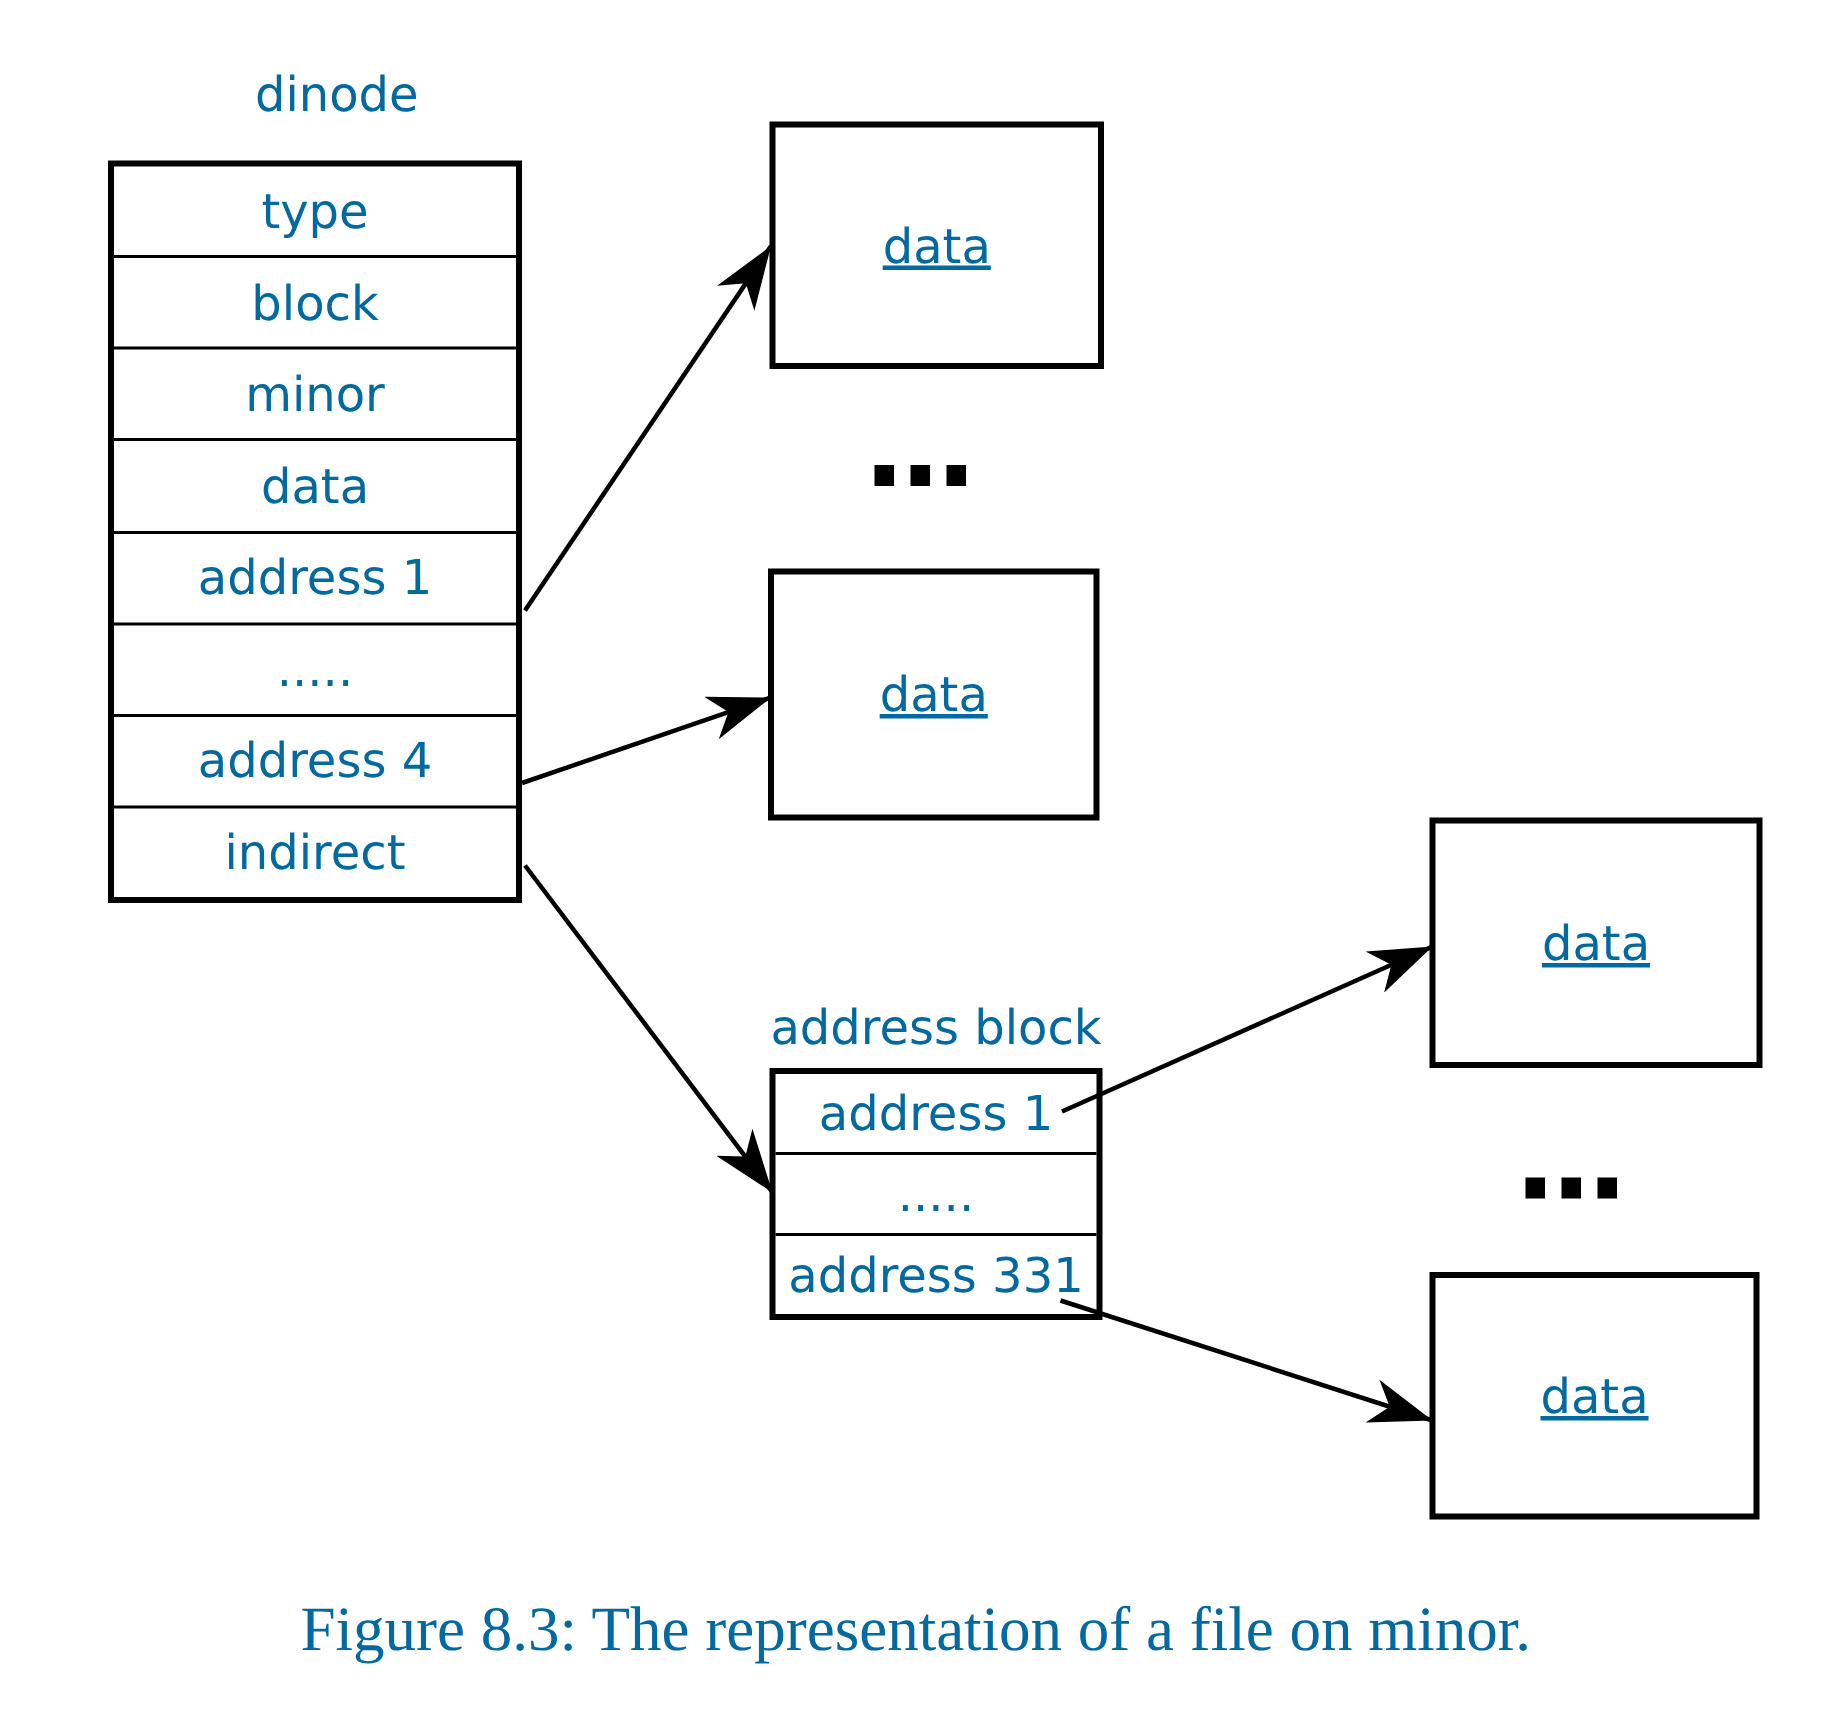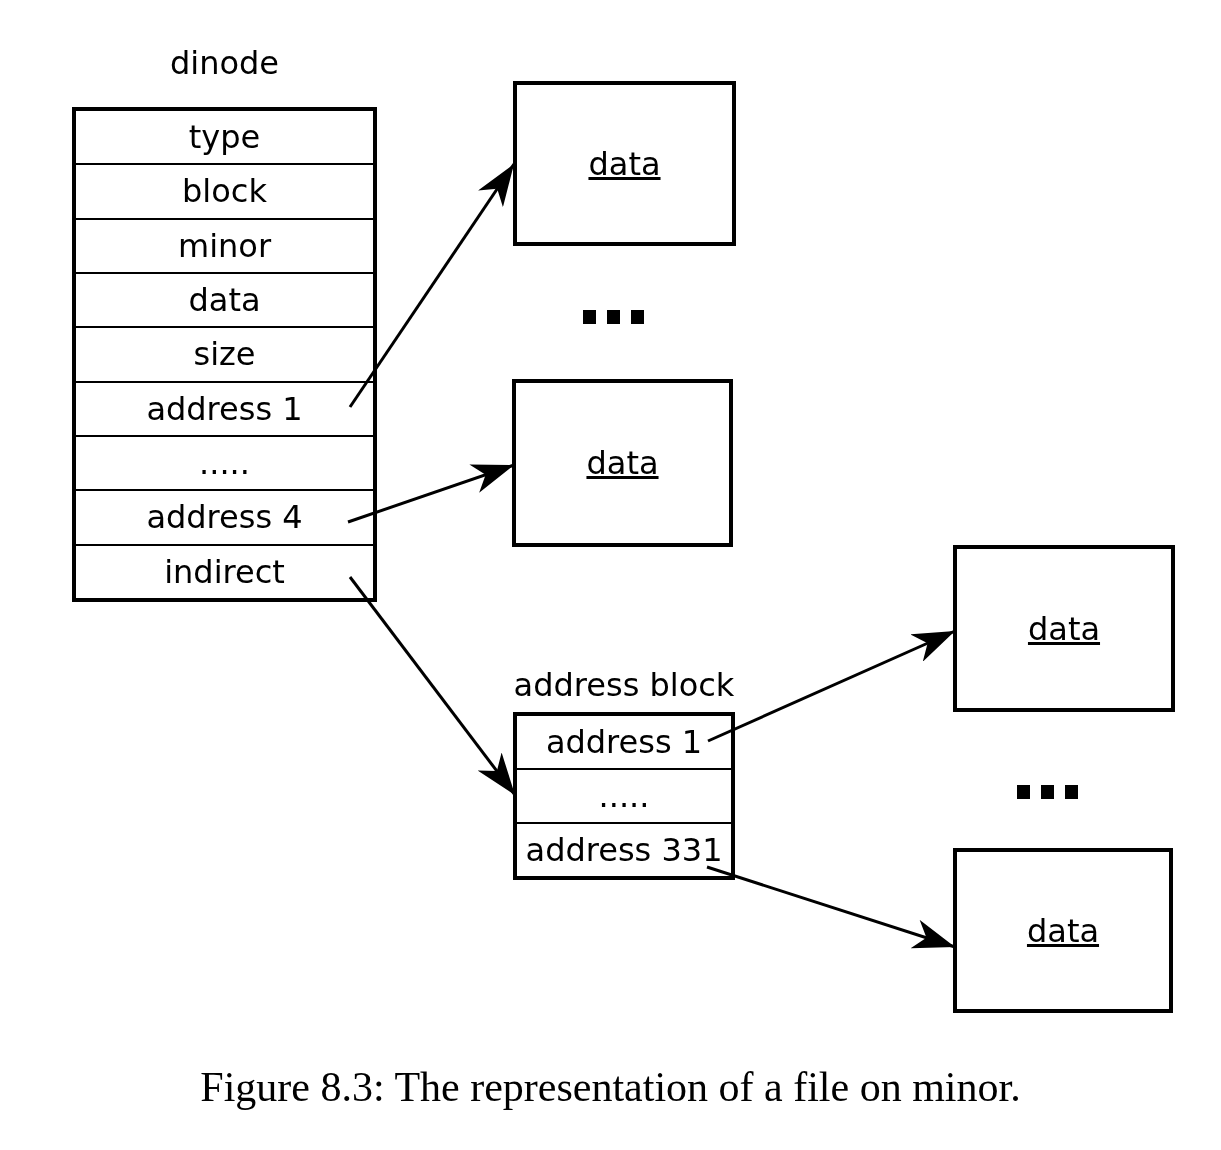--- a/index.html
+++ b/index.html
@@ -6,21 +6,21 @@
     margin: 0;
     padding: 0;
     background: #ffffff;
   }
   .page {
     position: relative;
     width: 1221px;
     height: 1150px;
     background: #ffffff;
     font-family: "DejaVu Sans", sans-serif;
-    color: #000000;
+    color: #0369a1;
     overflow: hidden;
   }
   .box {
     position: absolute;
     box-sizing: border-box;
     border: 4px solid #000000;
     background: #ffffff;
   }
   .record {
     display: flex;
@@ -80,26 +80,25 @@
     pointer-events: none;
   }
 </style>
 </head>
 <body>
 
 <div class="page">
 
   <div class="block-title" style="left:72px; top:44px; width:305px;">dinode</div>
 
-  <div class="box record" style="left:72px; top:107px; width:305px; height:495px;justify-content:space-between;">
+  <div class="box record" style="left:72px; top:107px; width:276px; height:495px;justify-content:space-between;">
     <div class="row">type</div>
     <div class="row">block</div>
     <div class="row">minor</div>
     <div class="row">data</div>
-    <div class="row">size</div>
     <div class="row">address 1</div>
     <div class="row">.....</div>
     <div class="row">address 4</div>
     <div class="row">indirect</div>
   </div>
 
   <div class="box data-box" style="left:513px; top:81px; width:223px; height:165px;">
     <span>data</span>
   </div>
 

